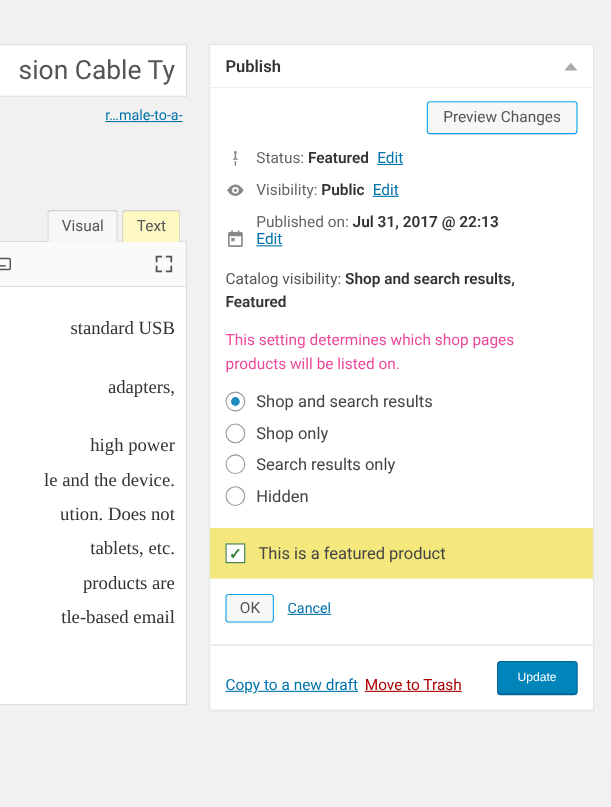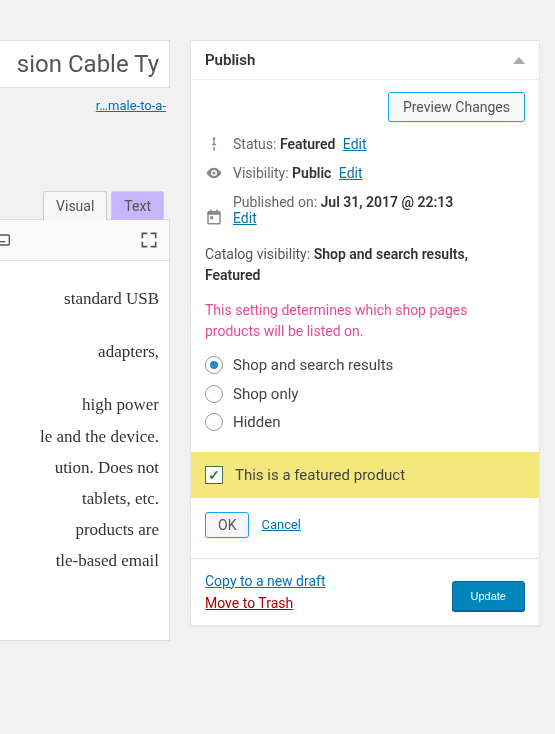--- a/index.html
+++ b/index.html
@@ -49,21 +49,21 @@
   .tab {
     border: 1px solid #ccc;
     background: #f7f7f7;
     border-bottom: none;
     padding: 6px 12px;
     font-size: 14px;
     color: #555;
     border-top-left-radius: 3px;
     border-top-right-radius: 3px;
   }
-  .tab.active { background: #c4b5fd; }
+  .tab.active { background: #fef9c3; }
   .toolbar {
     border: 1px solid #ddd;
     background: #fafafa;
     height: 42px;
     display: flex;
     align-items: center;
     justify-content: space-between;
     padding: 0 10px;
     margin-top: -1px;
   }
@@ -167,21 +167,21 @@
     color:#2e7d32; font-size:14px; font-weight:bold;
   }
 
   .ok-row { display:flex; align-items:center; gap:12px; margin-bottom: 18px;}
 
   .publish-footer {
     border-top: 1px solid #ddd;
     padding: 14px;
     display:flex; justify-content:space-between; align-items:flex-end;
   }
-  .footer-links { display:flex; flex-direction:column; gap:6px; font-size:14px;}
+  .footer-links { display:flex; flex-direction:row; gap:6px; font-size:14px;}
   .trash-link { color:#a00; }
   .btn-primary {
     background:#0085ba; border:1px solid #006799; color:#fff;
     border-radius:3px; padding:8px 18px; font-size:11px; cursor:pointer;
     box-shadow: 0 1px 0 #006799;
   }
 </style>
 </head>
 <body>
 
@@ -282,20 +282,24 @@
         <div class="radio-item">
           <span class="radio checked"></span>
           <span>Shop and search results</span>
         </div>
         <div class="radio-item">
           <span class="radio"></span>
           <span>Shop only</span>
         </div>
         <div class="radio-item">
           <span class="radio"></span>
+          <span>Search results only</span>
+        </div>
+        <div class="radio-item">
+          <span class="radio"></span>
           <span>Hidden</span>
         </div>
       </div>
     </div>
 
     <div class="featured-row">
       <span class="checkbox">✓</span>
       <span>This is a featured product</span>
     </div>
 

